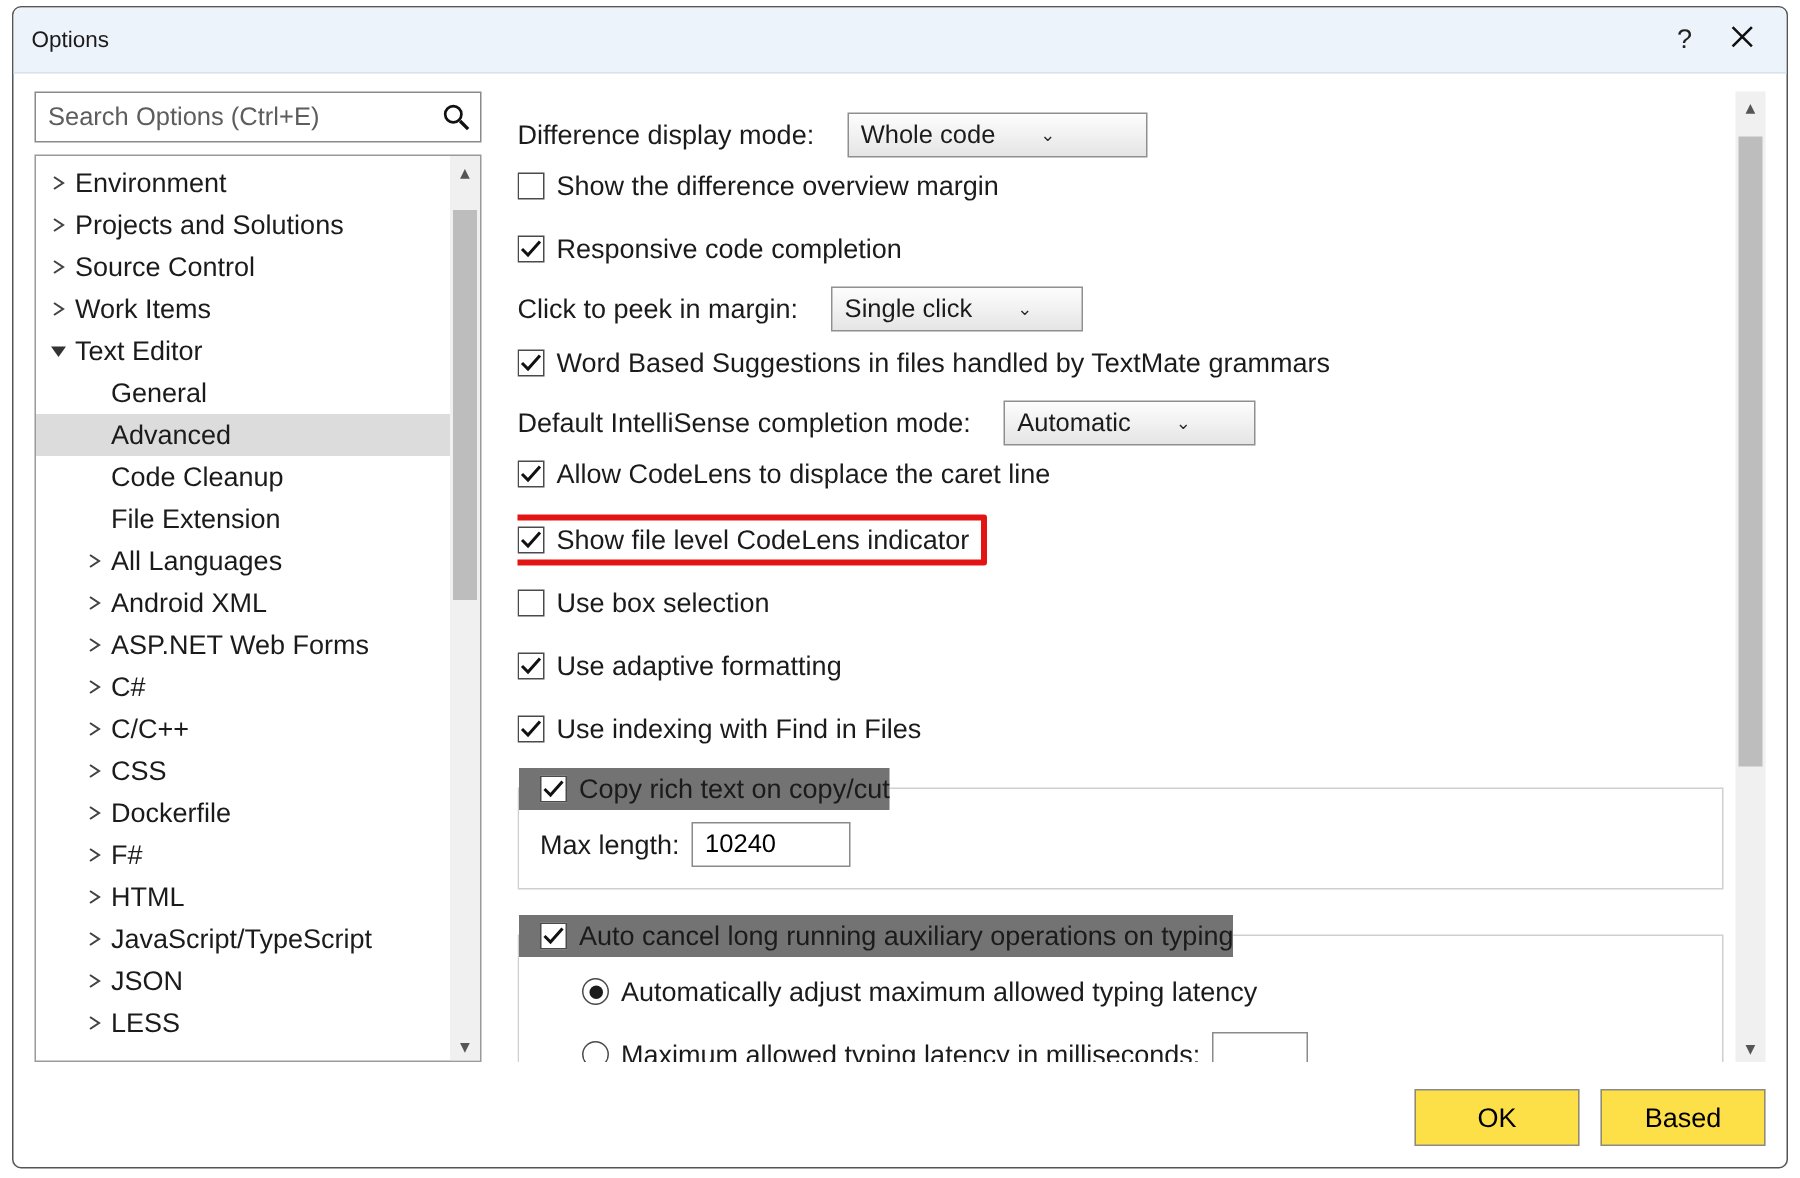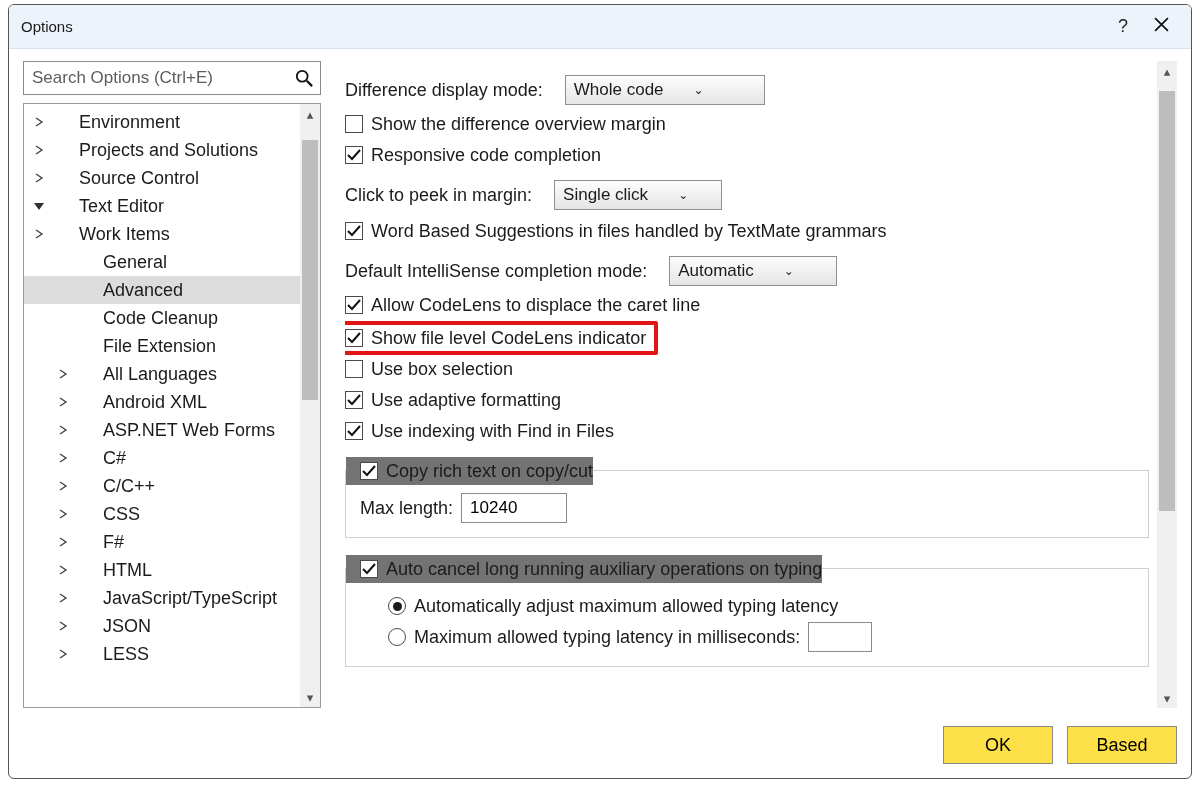--- a/index.html
+++ b/index.html
@@ -130,21 +130,20 @@
     top: 36px; height: 260px;
     background: var(--scroll-thumb);
   }
   .tree-item {
     display: flex;
     align-items: center;
     height: 28px;
     font-size: 18px;
     padding-left: 8px;
     white-space: nowrap;
-    gap: 29px;
   }
   .tree-item.depth-1 { padding-left: 32px; text-align: center; }
   .tree-item.selected { background: var(--tree-selected); }
   .tree-glyph {
     width: 14px;
     display: inline-flex; align-items: center; justify-content: center;
     margin-right: 4px;
     color: #3a3a3a;
   }
   .tree-glyph svg { width: 10px; height: 10px; }
@@ -277,21 +276,21 @@
   .btn {
     min-width: 110px;
     height: 38px;
     border: 1px solid #8a8a8a;
     background: #fde047;
     font-family: inherit;
     font-size: 18px;
     display: inline-flex;
     align-items: center; justify-content: center;
   }
-  .stack { display: flex; flex-direction: column; gap: 1px; }
+  .stack { display: flex; flex-direction: column; gap: 12px; }
   .stack > .setting-row { margin-left: 0; }
   .indent { margin-left: 28px; }
 
   .section-gap { height: 10px; }
 </style>
 </head>
 <body>
 
 <div class="window">
 
@@ -344,32 +343,32 @@
                 <span class="tree-glyph">
                   <svg viewBox="0 0 10 10">
                     <path d="M2 1 L8 5 L2 9" fill="none" stroke="#444" stroke-width="1.4"></path>
                   </svg>
                 </span>
                 <span>Source Control</span>
               </div>
               <div class="tree-item depth-0">
                 <span class="tree-glyph">
                   <svg viewBox="0 0 10 10">
+                    <path d="M2 1 L8 5 L2 9" fill="none" stroke="#444" stroke-width="1.4"></path>
+                  </svg>
+                </span>
+                <span>Work Items</span>
+              </div>
+              <div class="tree-item depth-0">
+                <span class="tree-glyph">
+                  <svg viewBox="0 0 10 10">
                     <path d="M0 2 L10 2 L5 9 Z" fill="#333"></path>
                   </svg>
                 </span>
                 <span>Text Editor</span>
-              </div>
-              <div class="tree-item depth-0">
-                <span class="tree-glyph">
-                  <svg viewBox="0 0 10 10">
-                    <path d="M2 1 L8 5 L2 9" fill="none" stroke="#444" stroke-width="1.4"></path>
-                  </svg>
-                </span>
-                <span>Work Items</span>
               </div>
               <div class="tree-item depth-1">
                 <span class="tree-glyph blank">
                   <svg viewBox="0 0 10 10">
                     <path d="M2 1 L8 5 L2 9" fill="none" stroke="#444" stroke-width="1.4"></path>
                   </svg>
                 </span>
                 <span>General</span>
               </div>
               <div class="tree-item depth-1 selected">
@@ -436,20 +435,28 @@
                 </span>
                 <span>C/C++</span>
               </div>
               <div class="tree-item depth-1">
                 <span class="tree-glyph">
                   <svg viewBox="0 0 10 10">
                     <path d="M2 1 L8 5 L2 9" fill="none" stroke="#444" stroke-width="1.4"></path>
                   </svg>
                 </span>
                 <span>CSS</span>
+              </div>
+              <div class="tree-item depth-1">
+                <span class="tree-glyph">
+                  <svg viewBox="0 0 10 10">
+                    <path d="M2 1 L8 5 L2 9" fill="none" stroke="#444" stroke-width="1.4"></path>
+                  </svg>
+                </span>
+                <span>Dockerfile</span>
               </div>
               <div class="tree-item depth-1">
                 <span class="tree-glyph">
                   <svg viewBox="0 0 10 10">
                     <path d="M2 1 L8 5 L2 9" fill="none" stroke="#444" stroke-width="1.4"></path>
                   </svg>
                 </span>
                 <span>F#</span>
               </div>
               <div class="tree-item depth-1">

